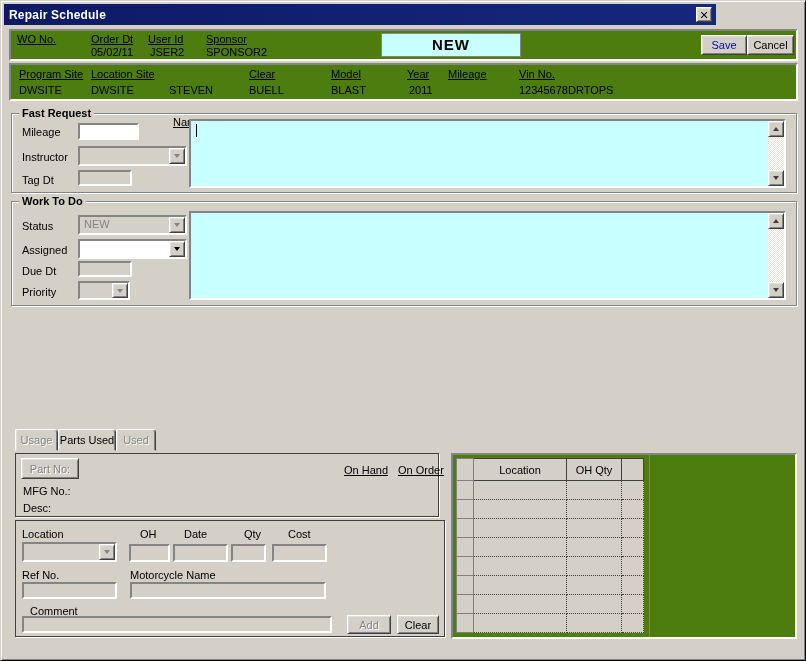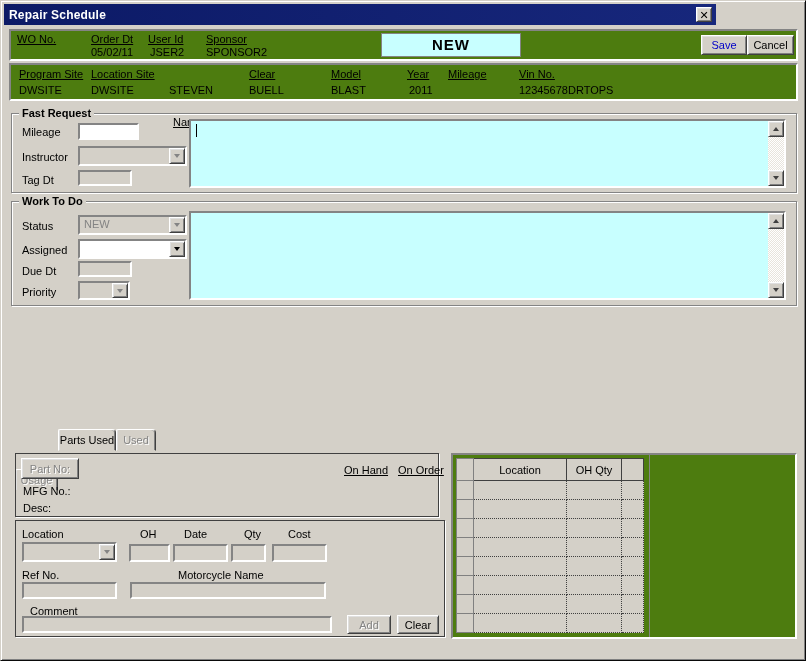--- a/index.html
+++ b/index.html
@@ -227,21 +227,21 @@
             <span class="tri-up-s"></span>
           </div>
         <div class="sb-btn down">
             <span class="tri-down-s"></span>
           </div>
       </div>
     </div>
   </div>
 
 
-  <div class="tab dim" style="left:14px;width:43px;margin-top:40px;">Usage</div>
+  <div class="tab dim" style="left:14px;width:43px;">Usage</div>
   <div class="tab" style="left:57px;width:58px;">Parts Used</div>
   <div class="tab dim" style="left:115px;width:40px;">Used</div>
 
   <div class="thinbox" style="left:14px;top:452px;width:424px;height:64px;">
     <button class="abs btn disabled" style="left:5px;top:4px;width:58px;height:21px;">Part No:</button>
     <span class="abs ulbl link" style="left:328px;top:10px;">On Hand</span>
     <span class="abs ulbl link" style="left:382px;top:10px;">On Order</span>
     <span class="abs" style="left:7px;top:31px;">MFG No.:</span>
     <span class="abs" style="left:7px;top:48px;">Desc:</span>
   </div>
@@ -256,21 +256,21 @@
       <span class="combo-text"></span>
       <div class="dd-btn">
           <span class="tri-down dim"></span>
         </div>
     </div>
     <input class="field gray" style="left: 113px; top: 23px; width: 41px; height: 18px;" disabled="">
     <input class="field gray" style="left: 157px; top: 23px; width: 55px; height: 18px;" disabled="">
     <input class="field gray" style="left: 215px; top: 23px; width: 35px; height: 18px;" disabled="">
     <input class="field gray" style="left: 256px; top: 23px; width: 55px; height: 18px;" disabled="">
     <span class="abs" style="left:6px;top:48px;">Ref No.</span>
-    <span class="abs" style="left:114px;top:48px;margin-left:48px;">Motorcycle Name</span>
+    <span class="abs" style="left:114px;top:48px;">Motorcycle Name</span>
     <input class="field gray" style="left: 6px; top: 61px; width: 95px; height: 17px;" disabled="">
     <input class="field gray" style="left: 114px; top: 61px; width: 196px; height: 17px;" disabled="">
     <span class="abs" style="left:14px;top:84px;">Comment</span>
     <input class="field gray" style="left: 6px; top: 95px; width: 310px; height: 17px;">
     <button class="abs btn disabled" style="left:331px;top:94px;width:44px;height:19px;">Add</button>
     <button class="abs btn" style="left:381px;top:94px;width:42px;height:19px;">Clear</button>
   </div>
 
   <div class="abs sunken" style="left:450px;top:452px;width:346px;height:186px;">
     <table class="grid" style="position:absolute;left:3px;top:3px;">

